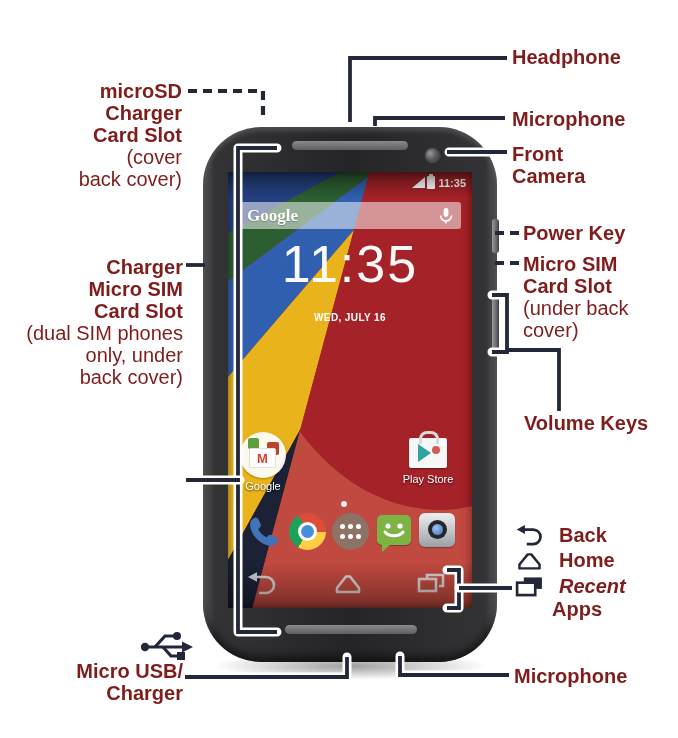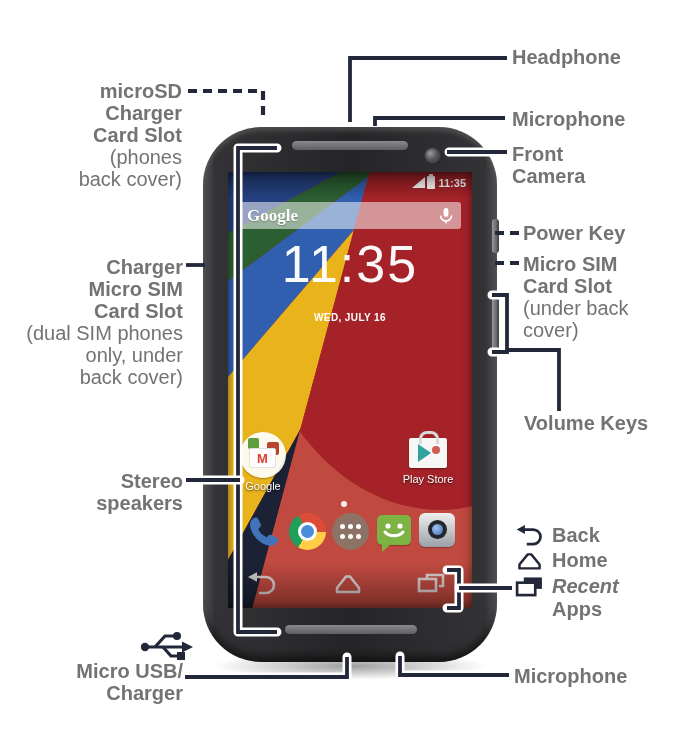--- a/index.html
+++ b/index.html
@@ -1,19 +1,19 @@
 <!DOCTYPE html>
 <html><head>
 <meta charset="utf-8">
 <style>
   html,body{margin:0;padding:0;background:#fff;}
   .canvas{position:relative;width:678px;height:738px;background:#ffffff;overflow:hidden;
           font-family:"Liberation Sans",sans-serif;}
   
-  .lab{position:absolute;color:#737373;font-size:20px;line-height:22px;font-weight:bold;}
+  .lab{position:absolute;color:#7f1d1d;font-size:20px;line-height:22px;font-weight:bold;}
   .lab .ln{display:block;}
   .lab .norm{font-weight:normal;}
   .r{text-align:right;}
   
   .phone{position:absolute;left:203px;top:127px;width:294px;height:535px;border-radius:58px;
          background:linear-gradient(90deg,#5a5a5e 0%,#333336 4%,#252527 50%,#333336 96%,#5a5a5e 100%);
          box-shadow:inset 0 4px 5px rgba(255,255,255,.16), inset 0 -6px 8px rgba(0,0,0,.55);}
   .phone-shadow{position:absolute;left:212px;top:652px;width:276px;height:28px;border-radius:50%;
          background:radial-gradient(ellipse at center, rgba(40,40,40,.45) 0%, rgba(40,40,40,0) 70%);}
   .grille{position:absolute;background:linear-gradient(180deg,#8a8a8e,#5f5f63);border-radius:5px;}
@@ -93,21 +93,21 @@
   .camera-ic::after{content:"";position:absolute;left:13px;top:11px;width:11px;height:11px;border-radius:50%;
           background:radial-gradient(circle at 35% 35%,#9ec2f0,#3f6fb8);}
   .nav{position:absolute;left:0;top:396px;width:244px;height:40px;}
   .nav .nic{position:absolute;top:3px;opacity:.92;}
   
   svg.lines{position:absolute;left:0;top:0;pointer-events:none;}
   .wline{stroke:#ffffff;stroke-width:9;fill:none;stroke-linecap:round;stroke-linejoin:round;}
   .dline{stroke:#23273a;stroke-width:3.8;fill:none;stroke-linecap:butt;stroke-linejoin:miter;}
   .dashline{stroke:#23273a;stroke-width:4.2;fill:none;stroke-dasharray:9 6;stroke-linecap:butt;}
   
-  .feature-row{position:absolute;display:flex;align-items:center;gap:7px;}
+  .feature-row{position:absolute;display:flex;align-items:center;gap:14px;}
 </style>
 </head>
 <body>
 
 <div class="canvas">
 
   <div class="phone-shadow"></div>
   <div class="phone">
     <div class="grille top"></div>
     <div class="front-cam"></div>
@@ -241,21 +241,21 @@
 
     <path class="wline" d="M492 295 H507 V352 H492"></path>
     <path class="dline" d="M492 295 H507 V352 H492"></path>
     <path class="dline" d="M506 350 H559 V411"></path>
   </svg>
 
   <div class="lab r" style="left:20px;top:80px;width:162px;">
     <span class="ln">microSD</span>
     <span class="ln">Charger</span>
     <span class="ln">Card Slot</span>
-    <span class="ln norm">(phones</span>
+    <span class="ln norm">(cover</span>
     <span class="ln norm">back cover)</span>
   </div>
 
   <div class="lab" style="left:512px;top:46px;">
     <span class="ln">Headphone</span>
   </div>
 
   <div class="lab" style="left:512px;top:108px;">
     <span class="ln">Microphone</span>
   </div>
@@ -282,24 +282,20 @@
 
   <div class="lab r" style="left:0px;top:256px;width:183px;">
     <span class="ln">Charger</span>
     <span class="ln">Micro SIM</span>
     <span class="ln">Card Slot</span>
     <span class="ln norm">(dual SIM phones</span>
     <span class="ln norm">only, under</span>
     <span class="ln norm">back cover)</span>
   </div>
 
-  <div class="lab r" style="left:21px;top:470px;width:162px;">
-    <span class="ln">Stereo</span>
-    <span class="ln">speakers</span>
-  </div>
 
   <div class="feature-row" style="left:514px;top:524px;">
     <svg width="31" height="22" viewBox="0 0 30 24">
       <polygon points="1,6 10,1.2 10,10.8" fill="#23273a"></polygon>
       <path d="M8 6 H19 A8 8 0 0 1 19 22 H12" stroke="#23273a" stroke-width="3" fill="none"></path>
     </svg>
     <span class="lab" style="position:static;">Back</span>
   </div>
   <div class="feature-row" style="left:514px;top:549px;">
     <svg width="31" height="21" viewBox="0 0 30 24">

